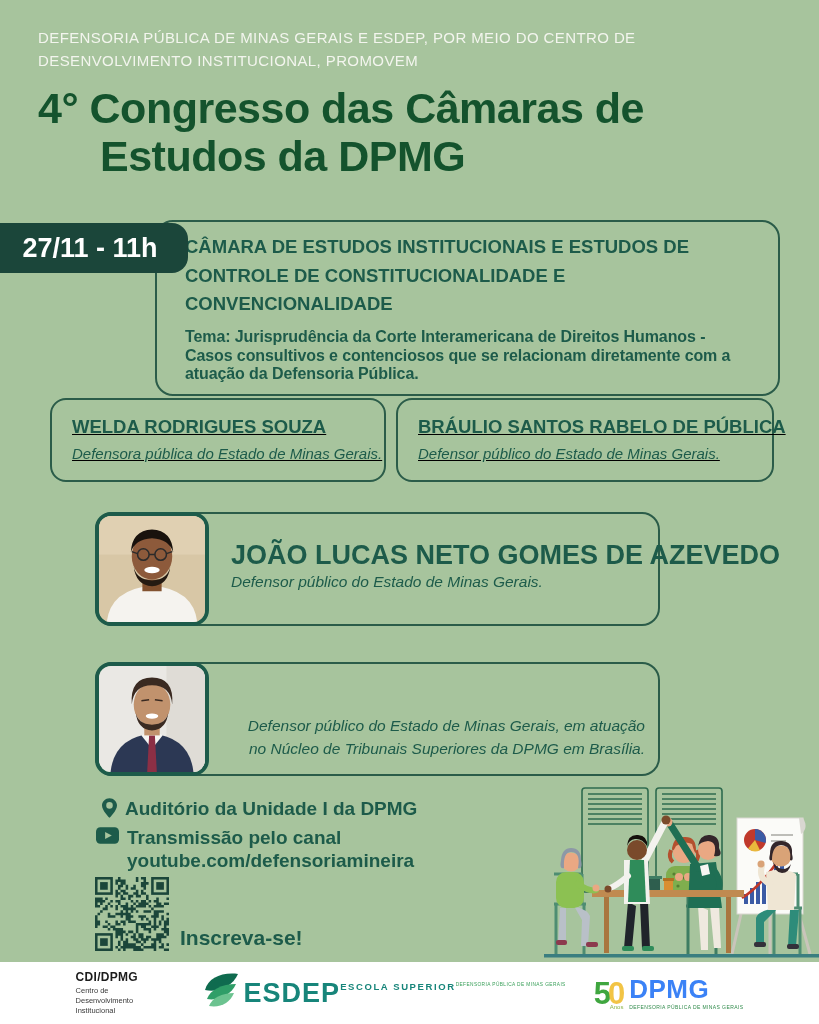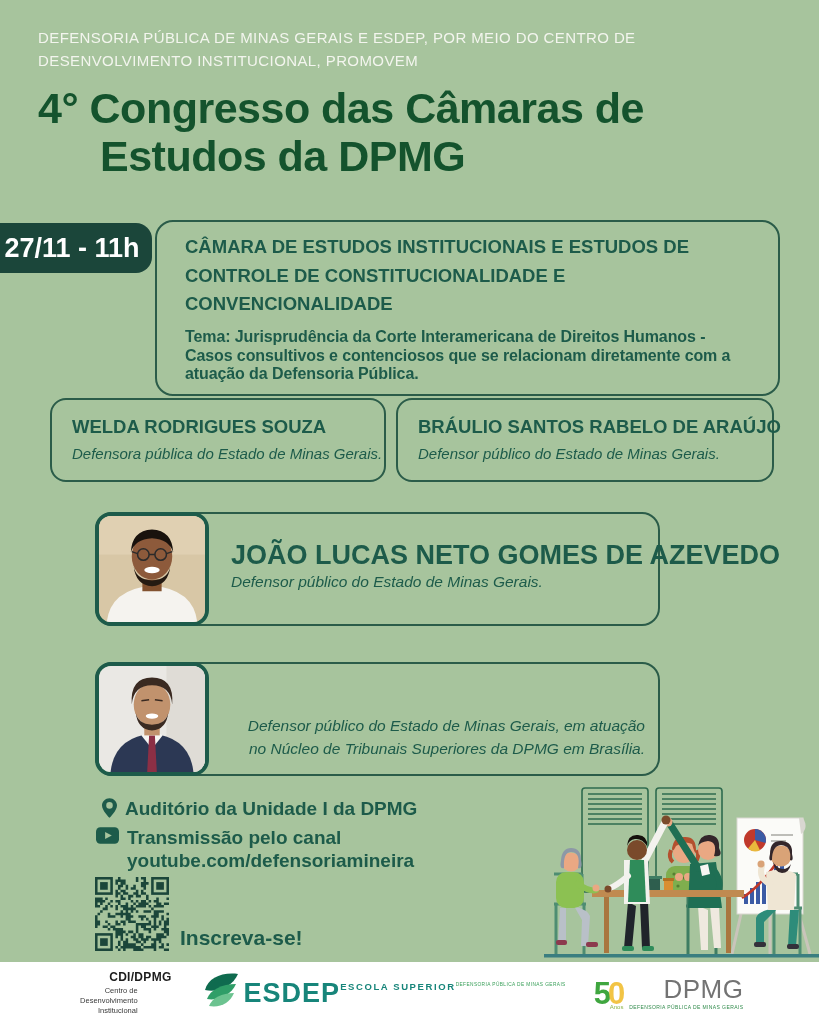--- a/index.html
+++ b/index.html
@@ -15,21 +15,21 @@
     color: #f3f5ee; font-size: 15px; line-height: 1.55; letter-spacing: .4px;
     text-transform: uppercase;
   }
   .title {
     position: absolute; left: 38px; top: 84px; width: 730px;
     color: #14532d; font-size: 43px; font-weight: bold; line-height: 1.12;
     padding-left: 62px; text-indent: -62px; letter-spacing: -0.5px;
   }
   
   .badge {
-    position: absolute; left: 0; top: 223px; width: 152px; height: 50px;
+    position: absolute; left: 0; top: 223px; width: 188px; height: 50px;
     background: #1b463a; border-radius: 0 16px 16px 0;
     color: #ffffff; font-size: 27px; font-weight: bold;
     display: flex; align-items: center; justify-content: center;
     padding-right: 8px; z-index: 2;
   }
   .session-box {
     position: absolute; left: 155px; top: 220px; width: 625px;
     border: 2px solid #2b5c49; border-radius: 18px;
     padding: 11px 38px 10px 28px;
   }
@@ -38,20 +38,21 @@
   }
   .session-tema {
     color: #1d5b4a; font-size: 16px; font-weight: bold; line-height: 1.16;
     margin-top: 9px; letter-spacing: -0.1px;
   }
   
   .speakers-row { position: absolute; left: 50px; top: 398px; display: flex; gap: 10px; }
   .speaker-box {
     border: 2px solid #2b5c49; border-radius: 16px; height: 84px;
     padding: 16px 0 0 20px;
+    text-decoration: underline;
   }
   .speaker-box.first { width: 336px; }
   .speaker-box.second { width: 378px; }
   .speaker-name {
     color: #1d5b4a; font-size: 18.5px; font-weight: bold; white-space: nowrap;
   }
   .speaker-role {
     color: #1d5b4a; font-size: 15px; font-style: italic; margin-top: 7px; white-space: nowrap;
   }
   
@@ -84,37 +85,36 @@
     position: absolute; left: 180px; top: 926px;
     color: #1d5b4a; font-size: 21px; font-weight: bold;
   }
   
   .illustration { position: absolute; left: 538px; top: 782px; }
   
   .footer {
     position: absolute; left: 0; top: 962px; width: 819px; height: 62px;
     background: #ffffff; display: flex; align-items: center; justify-content: center;
     gap: 28px;
-    text-align: right;
   }
   .cdi-block { width: 96px; }
   .cdi-title { font-size: 12px; font-weight: bold; color: #1c1c1c; letter-spacing: .3px; }
   .cdi-sub { font-size: 7.5px; color: #3a3a3a; line-height: 1.3; margin-top: 2px; width: 62px; }
   .esdep-block { display: flex; align-items: center; gap: 4px; }
   .esdep-text { display: flex; flex-direction: row; }
   .esdep-name { font-size: 27px; font-weight: bold; color: #17857a; letter-spacing: 1px; line-height: 1; }
   .esdep-sub { font-size: 9.5px; font-weight: bold; color: #17857a; letter-spacing: 1.6px; margin-top: 1px; }
   .esdep-tag { font-size: 4.8px; color: #3aa05a; letter-spacing: .4px; margin-top: 2px; }
   .dpmg-block { display: flex; align-items: center; gap: 2px; }
   .fifty { position: relative; display: flex; align-items: flex-start; }
   .fifty-5 { font-size: 31px; font-weight: bold; color: #3fa63f; line-height: 1; }
   .fifty-0 { font-size: 31px; font-weight: bold; color: #f2c445; line-height: 1; margin-left: -3px; }
   .fifty-anos { position: absolute; left: 16px; top: 26px; font-size: 6px; color: #8ab54a; }
   .dpmg-text { display: flex; flex-direction: column; margin-left: 2px; }
-  .dpmg-name { font-size: 26px; font-weight: normal; color: #737373; line-height: 1; letter-spacing: .5px; }
+  .dpmg-name { font-size: 26px; font-weight: bold; color: #3b82f6; line-height: 1; letter-spacing: .5px; }
   .dpmg-tag { font-size: 5px; color: #2f8a4a; letter-spacing: .4px; margin-top: 2px; }
 </style>
 </head>
 <body>
 
 <div class="poster">
 
   <div class="kicker">DEFENSORIA PÚBLICA DE MINAS GERAIS E ESDEP, POR MEIO DO CENTRO DE DESENVOLVIMENTO INSTITUCIONAL, PROMOVEM</div>
   <h1 class="title">4° Congresso das Câmaras de Estudos da DPMG</h1>
 
@@ -124,21 +124,21 @@
     <div class="session-camara">CÂMARA DE ESTUDOS INSTITUCIONAIS E ESTUDOS DE CONTROLE DE CONSTITUCIONALIDADE E CONVENCIONALIDADE</div>
     <div class="session-tema">Tema: Jurisprudência da Corte Interamericana de Direitos Humanos - Casos consultivos e contenciosos que se relacionam diretamente com a atuação da Defensoria Pública.</div>
   </div>
 
   <div class="speakers-row">
     <div class="speaker-box first">
       <div class="speaker-name">WELDA RODRIGUES SOUZA</div>
       <div class="speaker-role">Defensora pública do Estado de Minas Gerais.</div>
     </div>
     <div class="speaker-box second">
-      <div class="speaker-name">BRÁULIO SANTOS RABELO DE ARAÚJO</div>
+      <div class="speaker-name">BRÁULIO SANTOS RABELO DE PÚBLICA</div>
       <div class="speaker-role">Defensor público do Estado de Minas Gerais.</div>
     </div>
   </div>
 
   <div class="photo-card card-joao">
     <div class="photo-frame">
       <svg width="106" height="106" viewBox="0 0 110 110">
         <rect width="110" height="110" fill="#d8c7a6"></rect>
         <rect x="0" y="0" width="110" height="40" fill="#e0d0b2"></rect>
         <path d="M8 110 Q12 76 55 72 Q98 76 102 110 Z" fill="#f5f3ef"></path>

